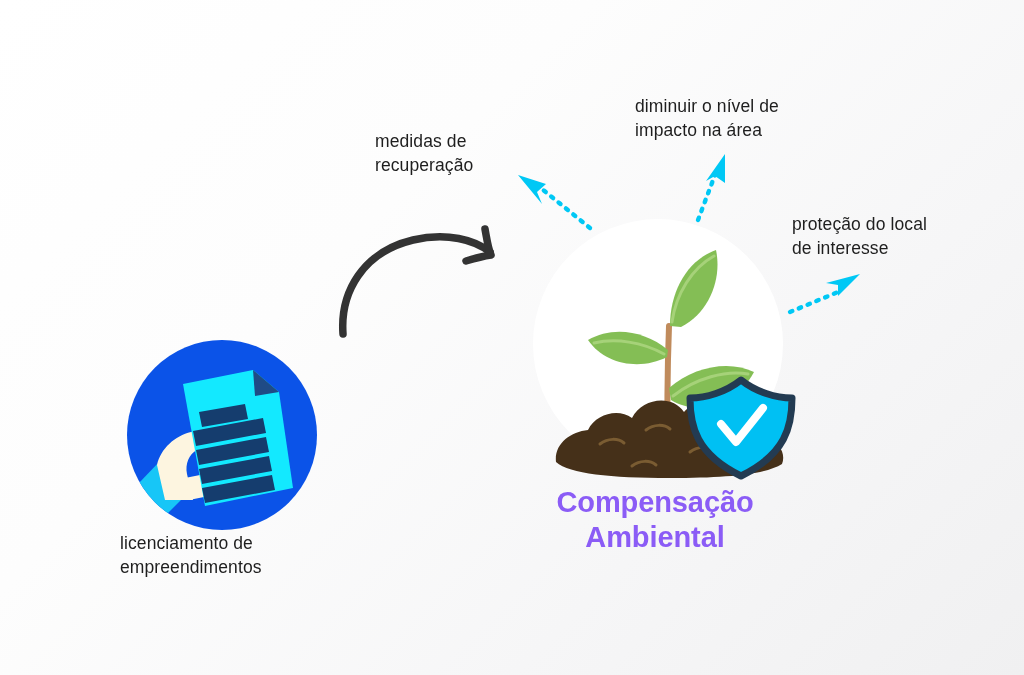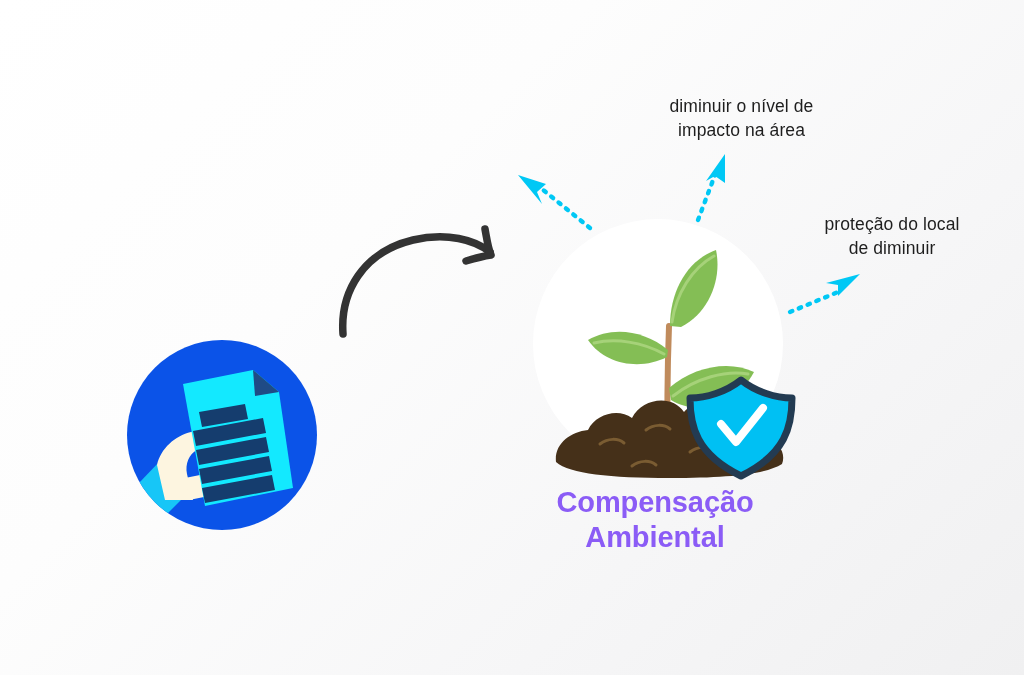--- a/index.html
+++ b/index.html
@@ -21,21 +21,20 @@
 
   
   .abs { position: absolute; }
 
   
   .label {
     position: absolute;
     color: #1e1e1e;
     font-size: 17.5px;
     line-height: 1.38;
-    text-align: center;
     letter-spacing: .1px;
     white-space: pre-line;
     font-weight: 400;
   }
   #label-medidas       { left: 375px;  top: 129px; width: 178px; }
   #label-diminuir      { left: 635px;  top: 94px;  width: 213px; }
   #label-protecao      { left: 792px;  top: 212px; width: 200px; }
   #label-licenciamento { left: 120px;  top: 531px; width: 210px; }
 
   #title-compensacao {
@@ -145,24 +144,28 @@
       <g fill="#153d6e">
         <path d="M72,72 L118,64 L121,79 L75,87 Z"></path>
         <path d="M66,91 L136,78 L139,93 L69,106 Z"></path>
         <path d="M69,110 L139,97 L142,112 L72,125 Z"></path>
         <path d="M72,129 L142,116 L145,131 L75,144 Z"></path>
         <path d="M75,148 L145,135 L148,150 L78,163 Z"></path>
       </g>
     </g>
   </svg>
 
+  <div class="label" id="label-medidas">medidas de
+recuperação</div>
 
   <div class="label" id="label-diminuir">diminuir o nível de
 impacto na área</div>
 
   <div class="label" id="label-protecao">proteção do local
-de diminuir</div>
+de interesse</div>
 
+  <div class="label" id="label-licenciamento">licenciamento de
+empreendimentos</div>
 
   <div id="title-compensacao">Compensação
 Ambiental</div>
 
 </div>
 
 </body></html>

